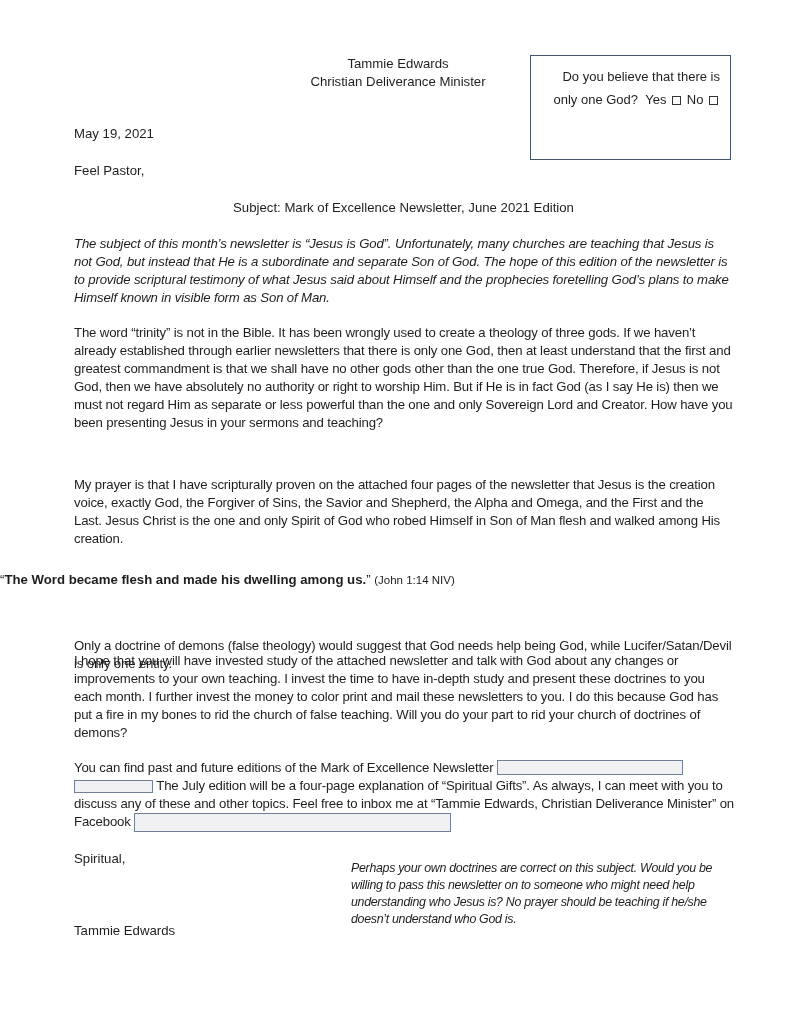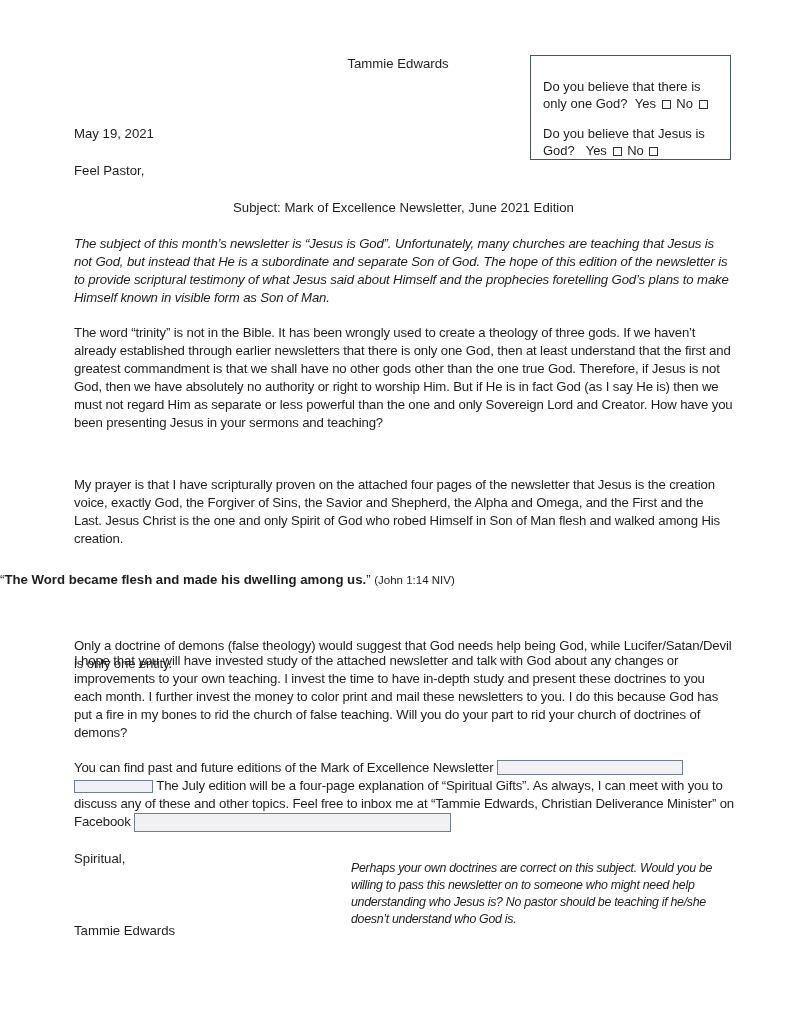--- a/index.html
+++ b/index.html
@@ -8,21 +8,21 @@
     font-family: "Liberation Sans", "DejaVu Sans", sans-serif;
     color: #1e1e1e; font-size: 13.2px;
   }
   .abs { position: absolute; }
   .header {
     left: 250px; top: 55px; width: 296px; text-align: center; line-height: 18px; font-size: 13.2px;
   }
   .qbox {
     left: 530px; top: 55px; width: 201px; height: 105px;
     border: 1.5px solid #44546a; box-sizing: border-box;
-    padding: 22px 10px 0 12px; font-size: 13px; line-height: 17px;
+    padding: 9px 10px 0 12px; font-size: 13px; line-height: 23px; text-align: right;
   }
   .qbox .q { margin: 0 0 13px 0; }
   .cb {
     display: inline-block; width: 9px; height: 9px; border: 1px solid #333;
     vertical-align: -1px; margin: 0 2px; box-sizing: border-box;
   }
   .date { left: 74px; top: 126px; }
   .greeting { left: 74px; top: 163px; }
   .subject { left: 0; top: 200px; width: 791px; text-align: center; padding-left: 8px; }
   .para { left: 74px; width: 660px; line-height: 18px; font-size: 13.2px; letter-spacing: -0.15px; }
@@ -47,33 +47,27 @@
     left: 351px; top: 860px; width: 390px; font-style: italic; font-size: 12.4px;
     line-height: 17px; letter-spacing: -0.3px;
   }
   .signature { left: 74px; top: 923px; }
 </style>
 </head>
 <body>
 
 <div class="abs header">
   <div>Tammie Edwards</div>
+  <div>Christian Deliverance Minister</div>
 </div>
 
 <div class="abs qbox">
   <div class="q">
     <span>Do you believe that there is only one God?</span>
     &nbsp;<span>Yes</span>
-    <span class="cb"></span>
-    <span>No</span>
-    <span class="cb"></span>
-  </div>
-  <div class="q">
-    <span>Do you believe that Jesus is God?</span>
-    &nbsp;&nbsp;<span>Yes</span>
     <span class="cb"></span>
     <span>No</span>
     <span class="cb"></span>
   </div>
 </div>
 
 <div class="abs date">May 19, 2021</div>
 <div class="abs greeting">Feel Pastor,</div>
 <div class="abs subject">Subject: Mark of Excellence Newsletter, June 2021 Edition</div>
 
@@ -86,14 +80,14 @@
 </div>
 
 <div class="abs para p4">Only a doctrine of demons (false theology) would suggest that God needs help being God, while Lucifer/Satan/Devil is only one entity.</div>
 <div class="abs para p5">I hope that you will have invested study of the attached newsletter and talk with God about any changes or improvements to your own teaching.  I invest the time to have in-depth study and present these doctrines to you each month.  I further invest the money to color print and mail these newsletters to you.  I do this because God has put a fire in my bones to rid the church of false teaching.  Will you do your part to rid your church of doctrines of demons?</div>
 
 <div class="abs para p6">
   <span>You can find past and future editions of the Mark of Excellence Newsletter </span><span class="redact r1"></span><br><span class="redact r2"></span><span> The July edition will be a four-page explanation of “Spiritual Gifts”.  As always, I can meet with you to discuss any of these and other topics.  Feel free to inbox me at “Tammie Edwards, Christian Deliverance Minister” on Facebook </span><span class="redact r3"></span>
 </div>
 
 <div class="abs closing">Spiritual,</div>
-<div class="abs note">Perhaps your own doctrines are correct on this subject.  Would you be willing to pass this newsletter on to someone who might need help understanding who Jesus is?  No pastor should be teaching if he/she doesn’t understand who God is.</div>
+<div class="abs note">Perhaps your own doctrines are correct on this subject.  Would you be willing to pass this newsletter on to someone who might need help understanding who Jesus is?  No prayer should be teaching if he/she doesn’t understand who God is.</div>
 <div class="abs signature">Tammie Edwards</div>
 
 </body></html>

